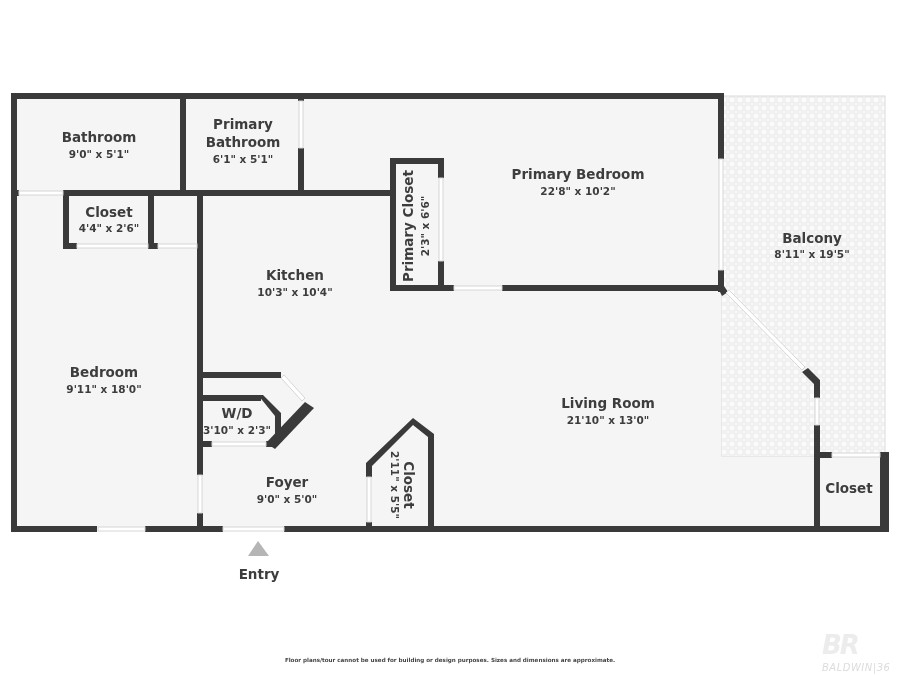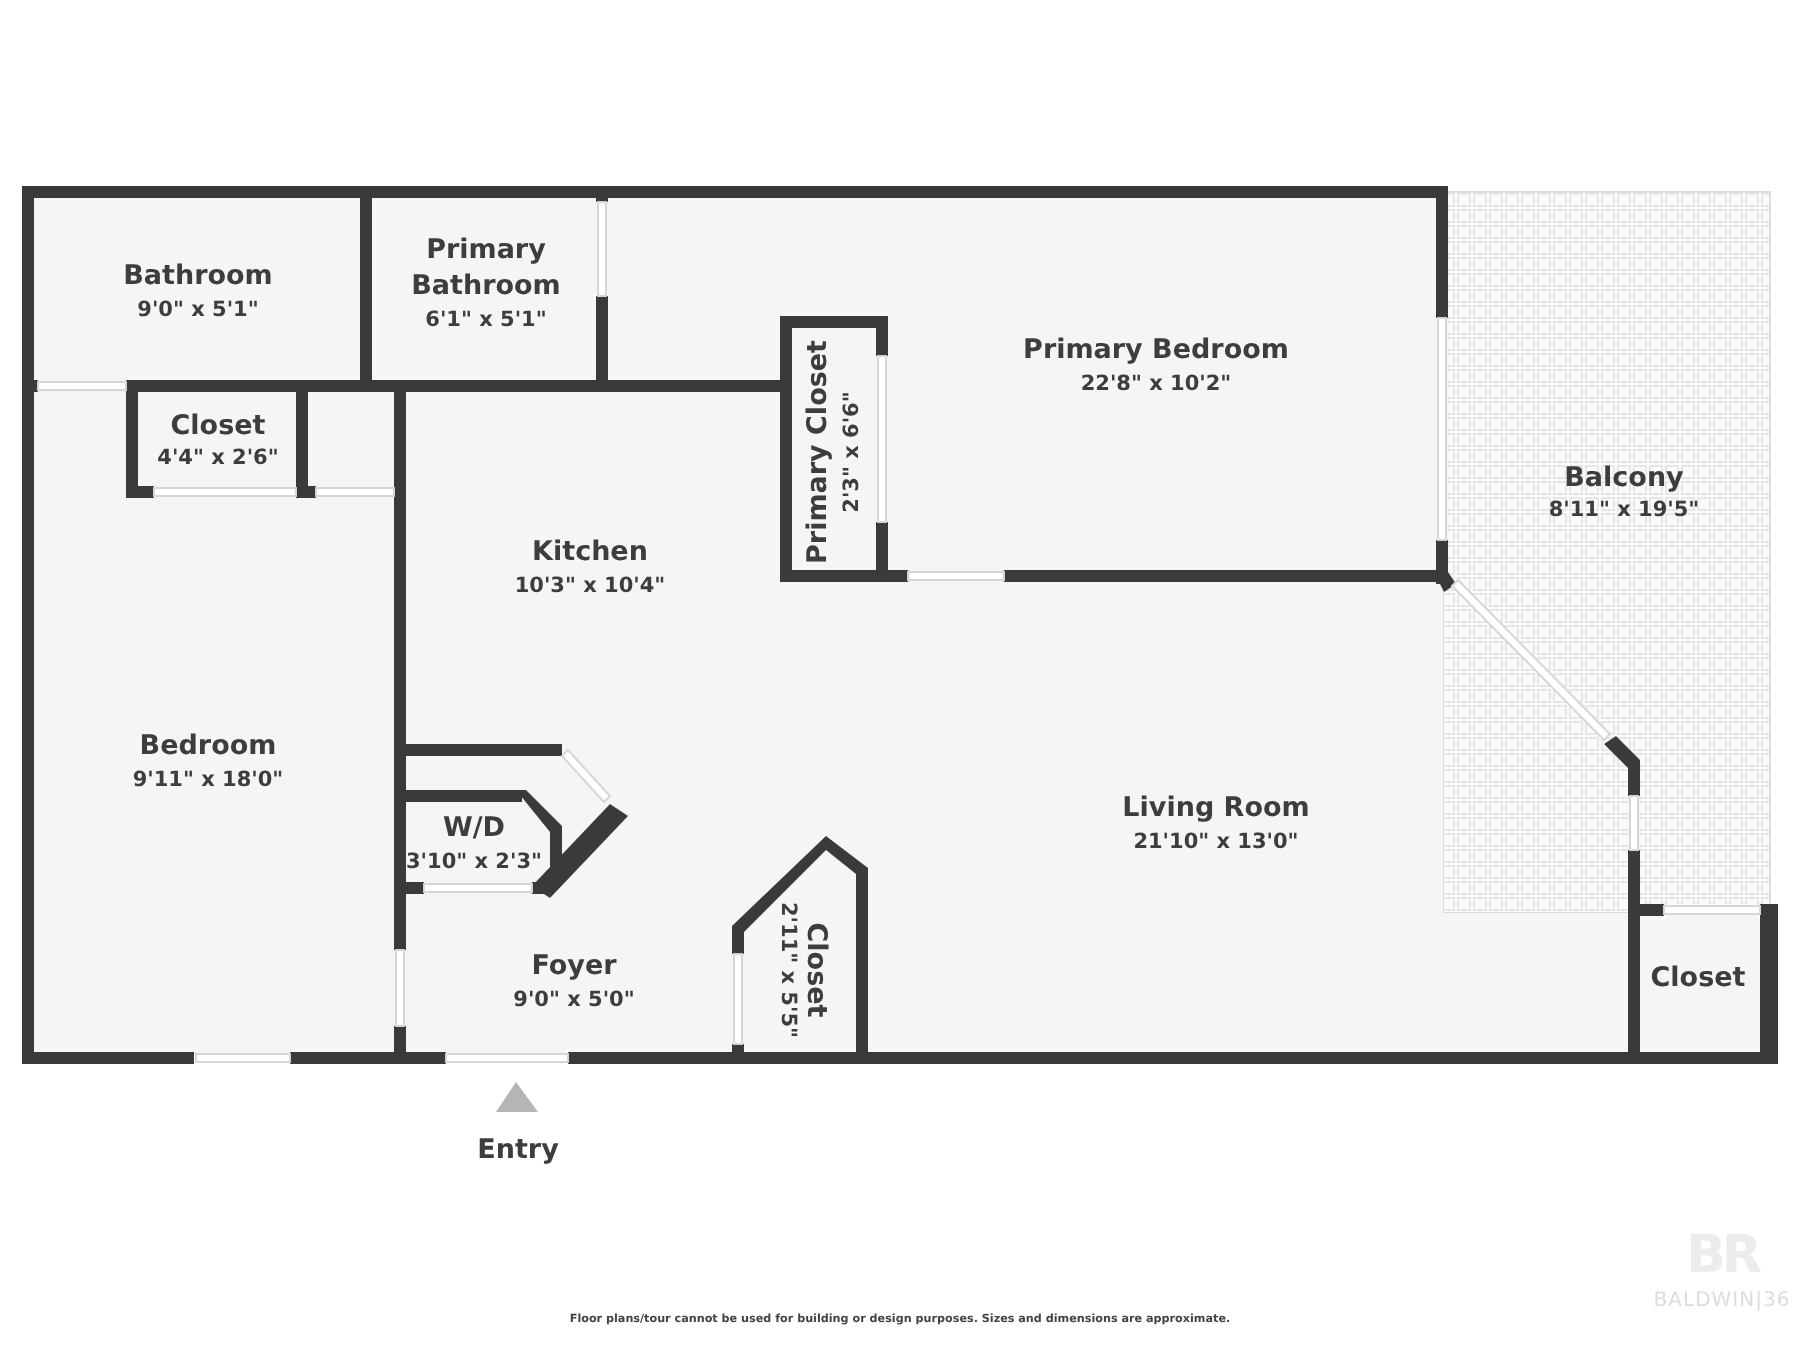--- a/index.html
+++ b/index.html
@@ -1,21 +1,21 @@
 <!DOCTYPE html>
 <html><head>
 <meta charset="utf-8">
 <style>
   html, body { margin:0; padding:0; background:#ffffff; }
   body { width:900px; height:675px; position:relative; overflow:hidden; font-family:"DejaVu Sans", sans-serif; }
   #plan { position:absolute; left:0; top:0; width:900px; height:675px; }
   .room-name { font-family:"DejaVu Sans", sans-serif; font-weight:bold; font-size:13.5px; fill:#3d3d3d; text-anchor:middle; }
   .room-dim { font-family:"DejaVu Sans", sans-serif; font-weight:bold; font-size:10.5px; fill:#3d3d3d; text-anchor:middle; }
   .disclaimer { position:absolute; left:0; width:900px; top:657px; text-align:center; font-size:5.6px; font-weight:bold; color:#444; font-family:"DejaVu Sans", sans-serif; }
-  .logo { position:absolute; left:822px; top:615px; width:78px; text-align:center; color:#e2e2e2; font-family:"DejaVu Sans", sans-serif; }
+  .logo { position:absolute; left:822px; top:632px; width:78px; text-align:left; color:#e2e2e2; font-family:"DejaVu Sans", sans-serif;font-style:italic; }
   .logo .mark { font-size:26px; font-weight:bold; letter-spacing:-2px; line-height:26px; color:#ececec; }
   .logo .sub { font-size:10px; letter-spacing:0.5px; color:#dcdcdc; margin-top:4px; }
 </style>
 </head>
 <body>
 
 <svg id="plan" viewBox="0 0 900 675" xmlns="http://www.w3.org/2000/svg">
   <defs>
     <pattern id="tile" width="8" height="8" patternUnits="userSpaceOnUse">
       <rect width="8" height="8" fill="#fbfbfb"></rect>

